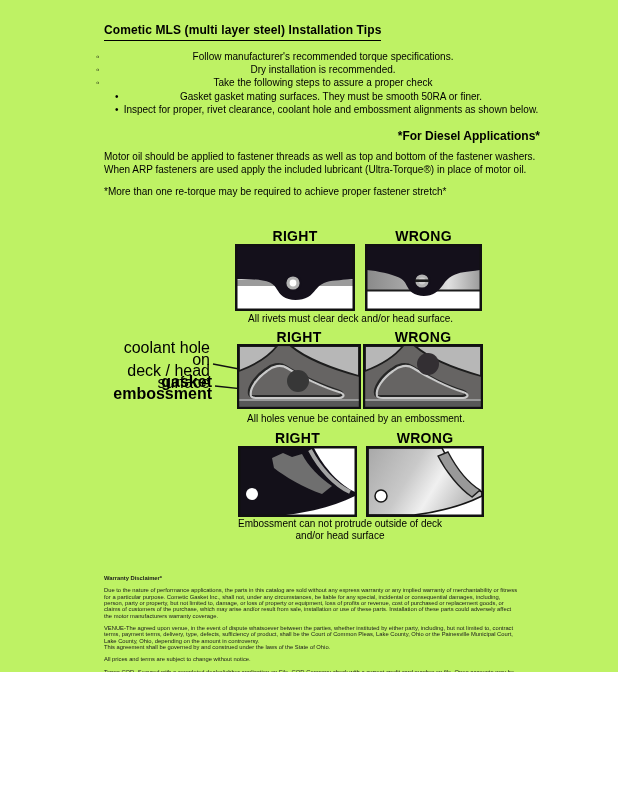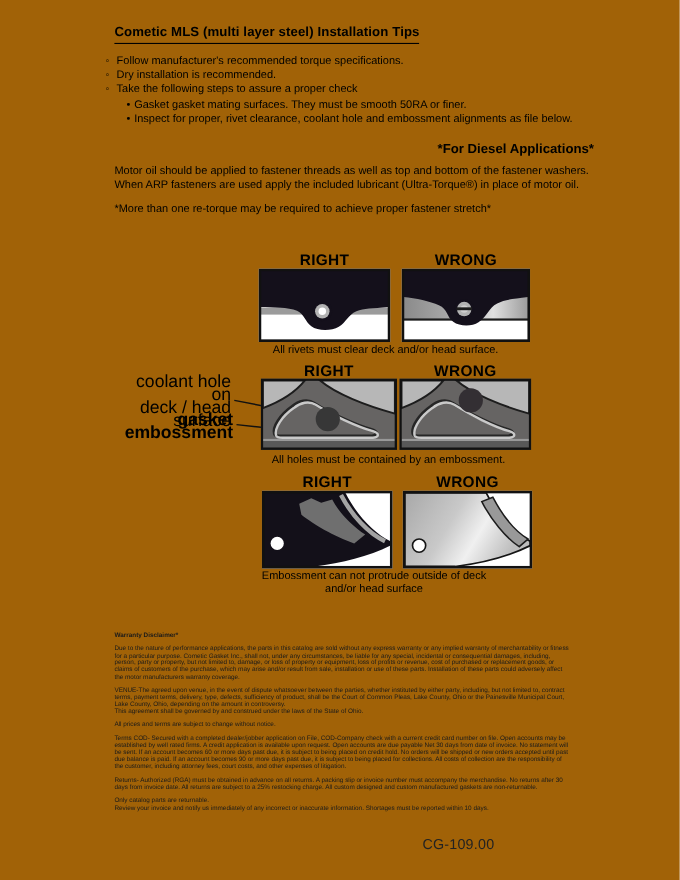--- a/index.html
+++ b/index.html
@@ -1,27 +1,27 @@
 <!DOCTYPE html>
 <html><head>
 <meta charset="utf-8">
 <style>
   html,body{margin:0;padding:0;background:#fff;}
   .page{
-    position:relative;width:618px;height:800px;background:#a16207;overflow:hidden;
+    position:relative;width:618px;height:672px;background:#bef264;overflow:hidden;
     font-family:"Liberation Sans","DejaVu Sans",sans-serif;color:#000;
   }
   
   .flow{position:absolute;left:104px;top:20px;width:436px;}
   .title{
     display:inline-block;font-size:12px;font-weight:bold;margin:0 0 6px 0;
     padding-bottom:3px;border-bottom:1.8px solid #000;letter-spacing:.1px;
   }
   ul.bullets{list-style:none;margin:3px 0 0 0;padding:0;font-size:10px;line-height:13.2px;}
-  ul.bullets li{position:relative;padding-left:2px;}
+  ul.bullets li{position:relative;padding-left:2px;text-align:center;}
   ul.bullets li.b1::before{content:"\25E6";position:absolute;left:-8px;top:0;font-size:10px;}
   ul.bullets li.sub{padding-left:18px;}
   ul.bullets li.sub::before{content:"\2022";position:absolute;left:11px;top:0;font-size:10px;}
   .diesel-heading{font-size:12px;font-weight:bold;margin:13px 0 7px 0;text-align:right;}
   .flow p{font-size:10px;line-height:13.2px;margin:0 0 9px 0;white-space:pre-line;}
   .flow p.note{margin:0;}
   
   .dg-label{position:absolute;font-size:14px;font-weight:bold;text-align:center;letter-spacing:.3px;}
   .dg-box{position:absolute;}
   .dg-caption{position:absolute;font-size:10px;line-height:11.5px;white-space:pre-line;}
@@ -39,21 +39,21 @@
 
 <div class="page">
 
   <div class="flow">
     <h1 class="title">Cometic MLS (multi layer steel) Installation Tips</h1>
     <ul class="bullets">
       <li class="b1"><span>Follow manufacturer's recommended torque specifications.</span></li>
       <li class="b1"><span>Dry installation is recommended.</span></li>
       <li class="b1"><span>Take the following steps to assure a proper check</span></li>
       <li class="sub"><span>Gasket gasket mating surfaces.  They must be smooth 50RA or finer.</span></li>
-      <li class="sub"><span>Inspect for proper, rivet clearance, coolant hole and embossment alignments as file below.</span></li>
+      <li class="sub"><span>Inspect for proper, rivet clearance, coolant hole and embossment alignments as shown below.</span></li>
     </ul>
     <h2 class="diesel-heading">*For Diesel Applications*</h2>
     <p>Motor oil should be applied to fastener threads as well as top and bottom of the fastener washers.
 When ARP fasteners are used apply the included lubricant (Ultra-Torque®) in place of motor oil.</p>
     <p class="note">*More than one re-torque may be required to achieve proper fastener stretch*</p>
   </div>
 
   <div class="dg-label" style="left:235px;top:228px;width:120px;">RIGHT</div>
   <div class="dg-label" style="left:365px;top:228px;width:117px;">WRONG</div>
 
@@ -122,21 +122,21 @@
     <path d="M2,2 L40,2 C32,12 18,21 2,27 Z" fill="#b7b7b7" stroke="#1d1d1d" stroke-width="1.8"></path>
     <path d="M52,2 L118,2 L118,32 C93,25 66,14 52,2 Z" fill="#b7b7b7" stroke="#1d1d1d" stroke-width="1.8"></path>
     <g fill="none">
       <path d="M14,52 C12,45 20,34 30,27 C36,22 44,20 50,24 C64,33 86,44 100,48 C106,50 106,53 100,54 L20,54 C16,54 14.5,53.5 14,52 Z" stroke="#262626" stroke-width="3" transform="translate(-1.4,-1.4)"></path>
       <path d="M14,52 C12,45 20,34 30,27 C36,22 44,20 50,24 C64,33 86,44 100,48 C106,50 106,53 100,54 L20,54 C16,54 14.5,53.5 14,52 Z" stroke="#c9c9c9" stroke-width="2.2"></path>
     </g>
     <circle cx="65" cy="20" r="11" fill="#332f33"></circle>
     <rect x="1.1" y="1.1" width="117.8" height="62.8" fill="none" stroke="#111111" stroke-width="2.2"></rect>
   </svg>
 
-  <div class="dg-caption" style="left:247px;top:413px;">All holes must be contained by an embossment.</div>
+  <div class="dg-caption" style="left:247px;top:413px;">All holes venue be contained by an embossment.</div>
 
   <div class="dg-label" style="left:238px;top:430px;width:119px;">RIGHT</div>
   <div class="dg-label" style="left:366px;top:430px;width:118px;">WRONG</div>
 
   <svg class="dg-box" style="left:238px;top:446px;" width="119" height="71" viewBox="0 0 119 71">
     <rect x="0" y="0" width="119" height="71" fill="#ffffff"></rect>
     <path d="M2,2 L76,2 C86,22 102,39 117,46 L117,50 C97,60 73,66 48,69 L2,69 Z" fill="#131019"></path>
     <path d="M72,4 C82,23 97,39 112,46" fill="none" stroke="#a3a3a3" stroke-width="4"></path>
     <path d="M34,12 L45,7 L54,11 L64,8 C70,20 82,32 94,40 L84,48 C66,42 46,30 36,22 Z" fill="#6f6f6f"></path>
     <circle cx="14" cy="48" r="6" fill="#ffffff"></circle>

